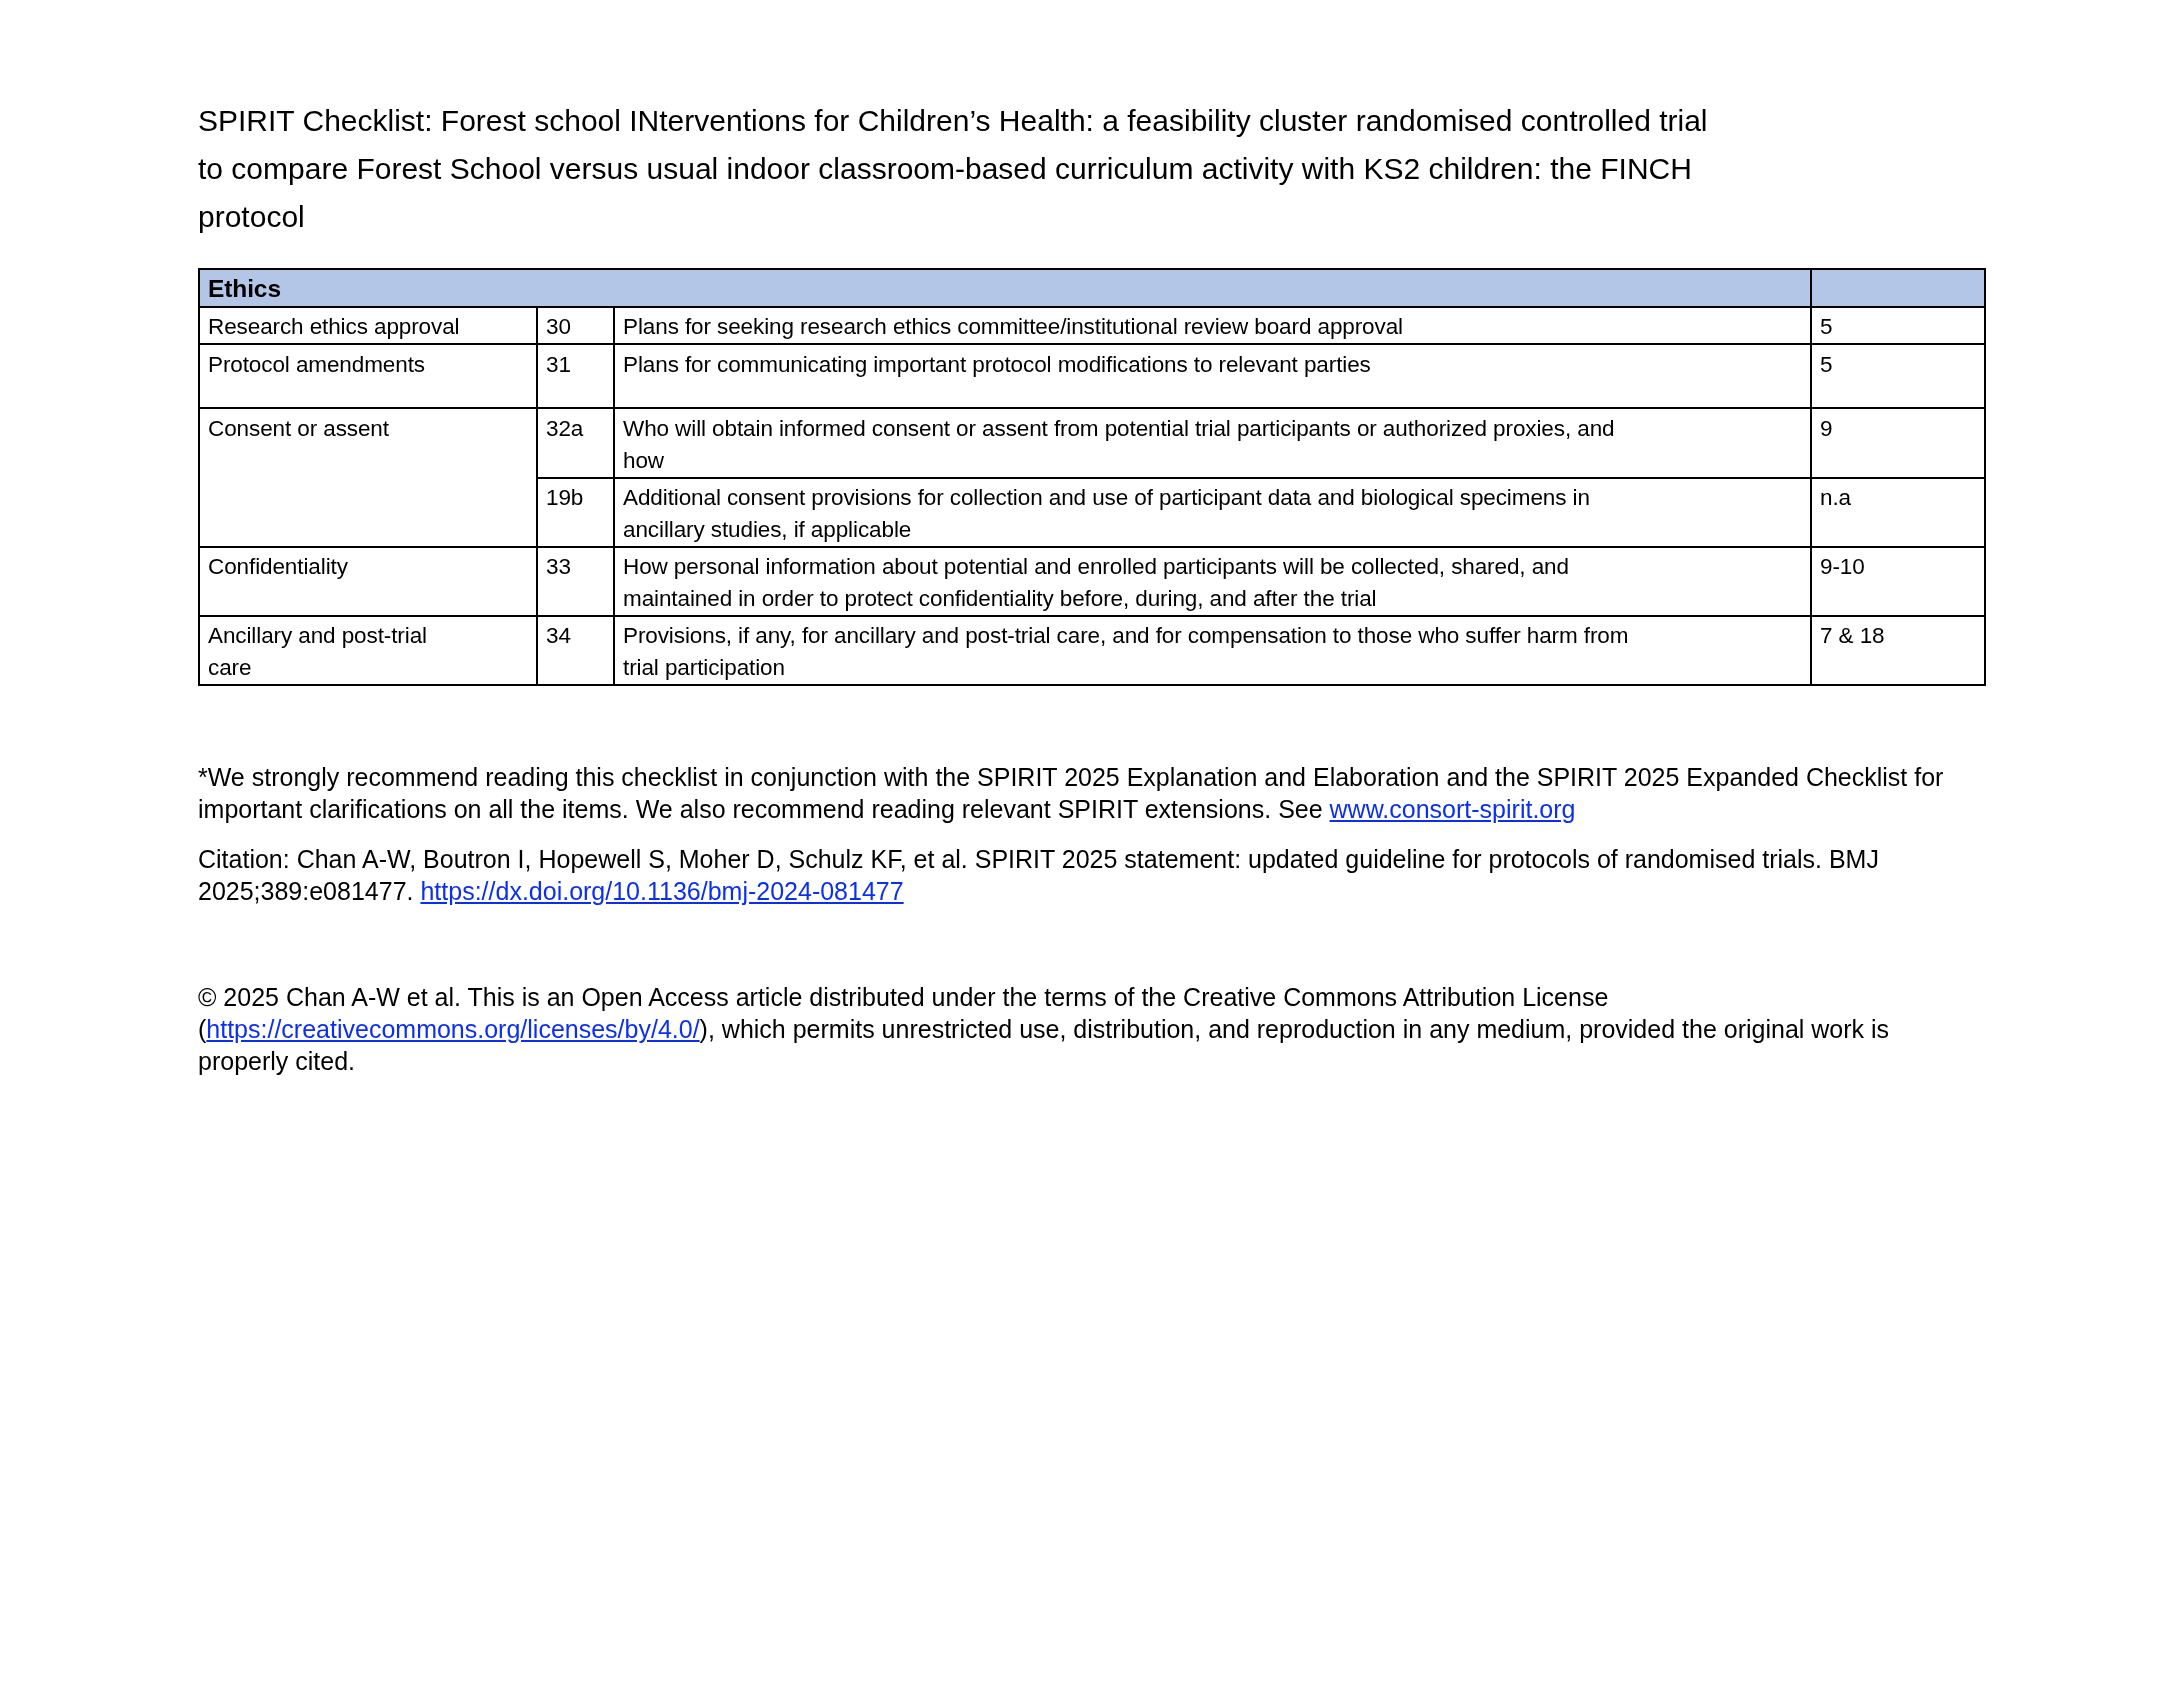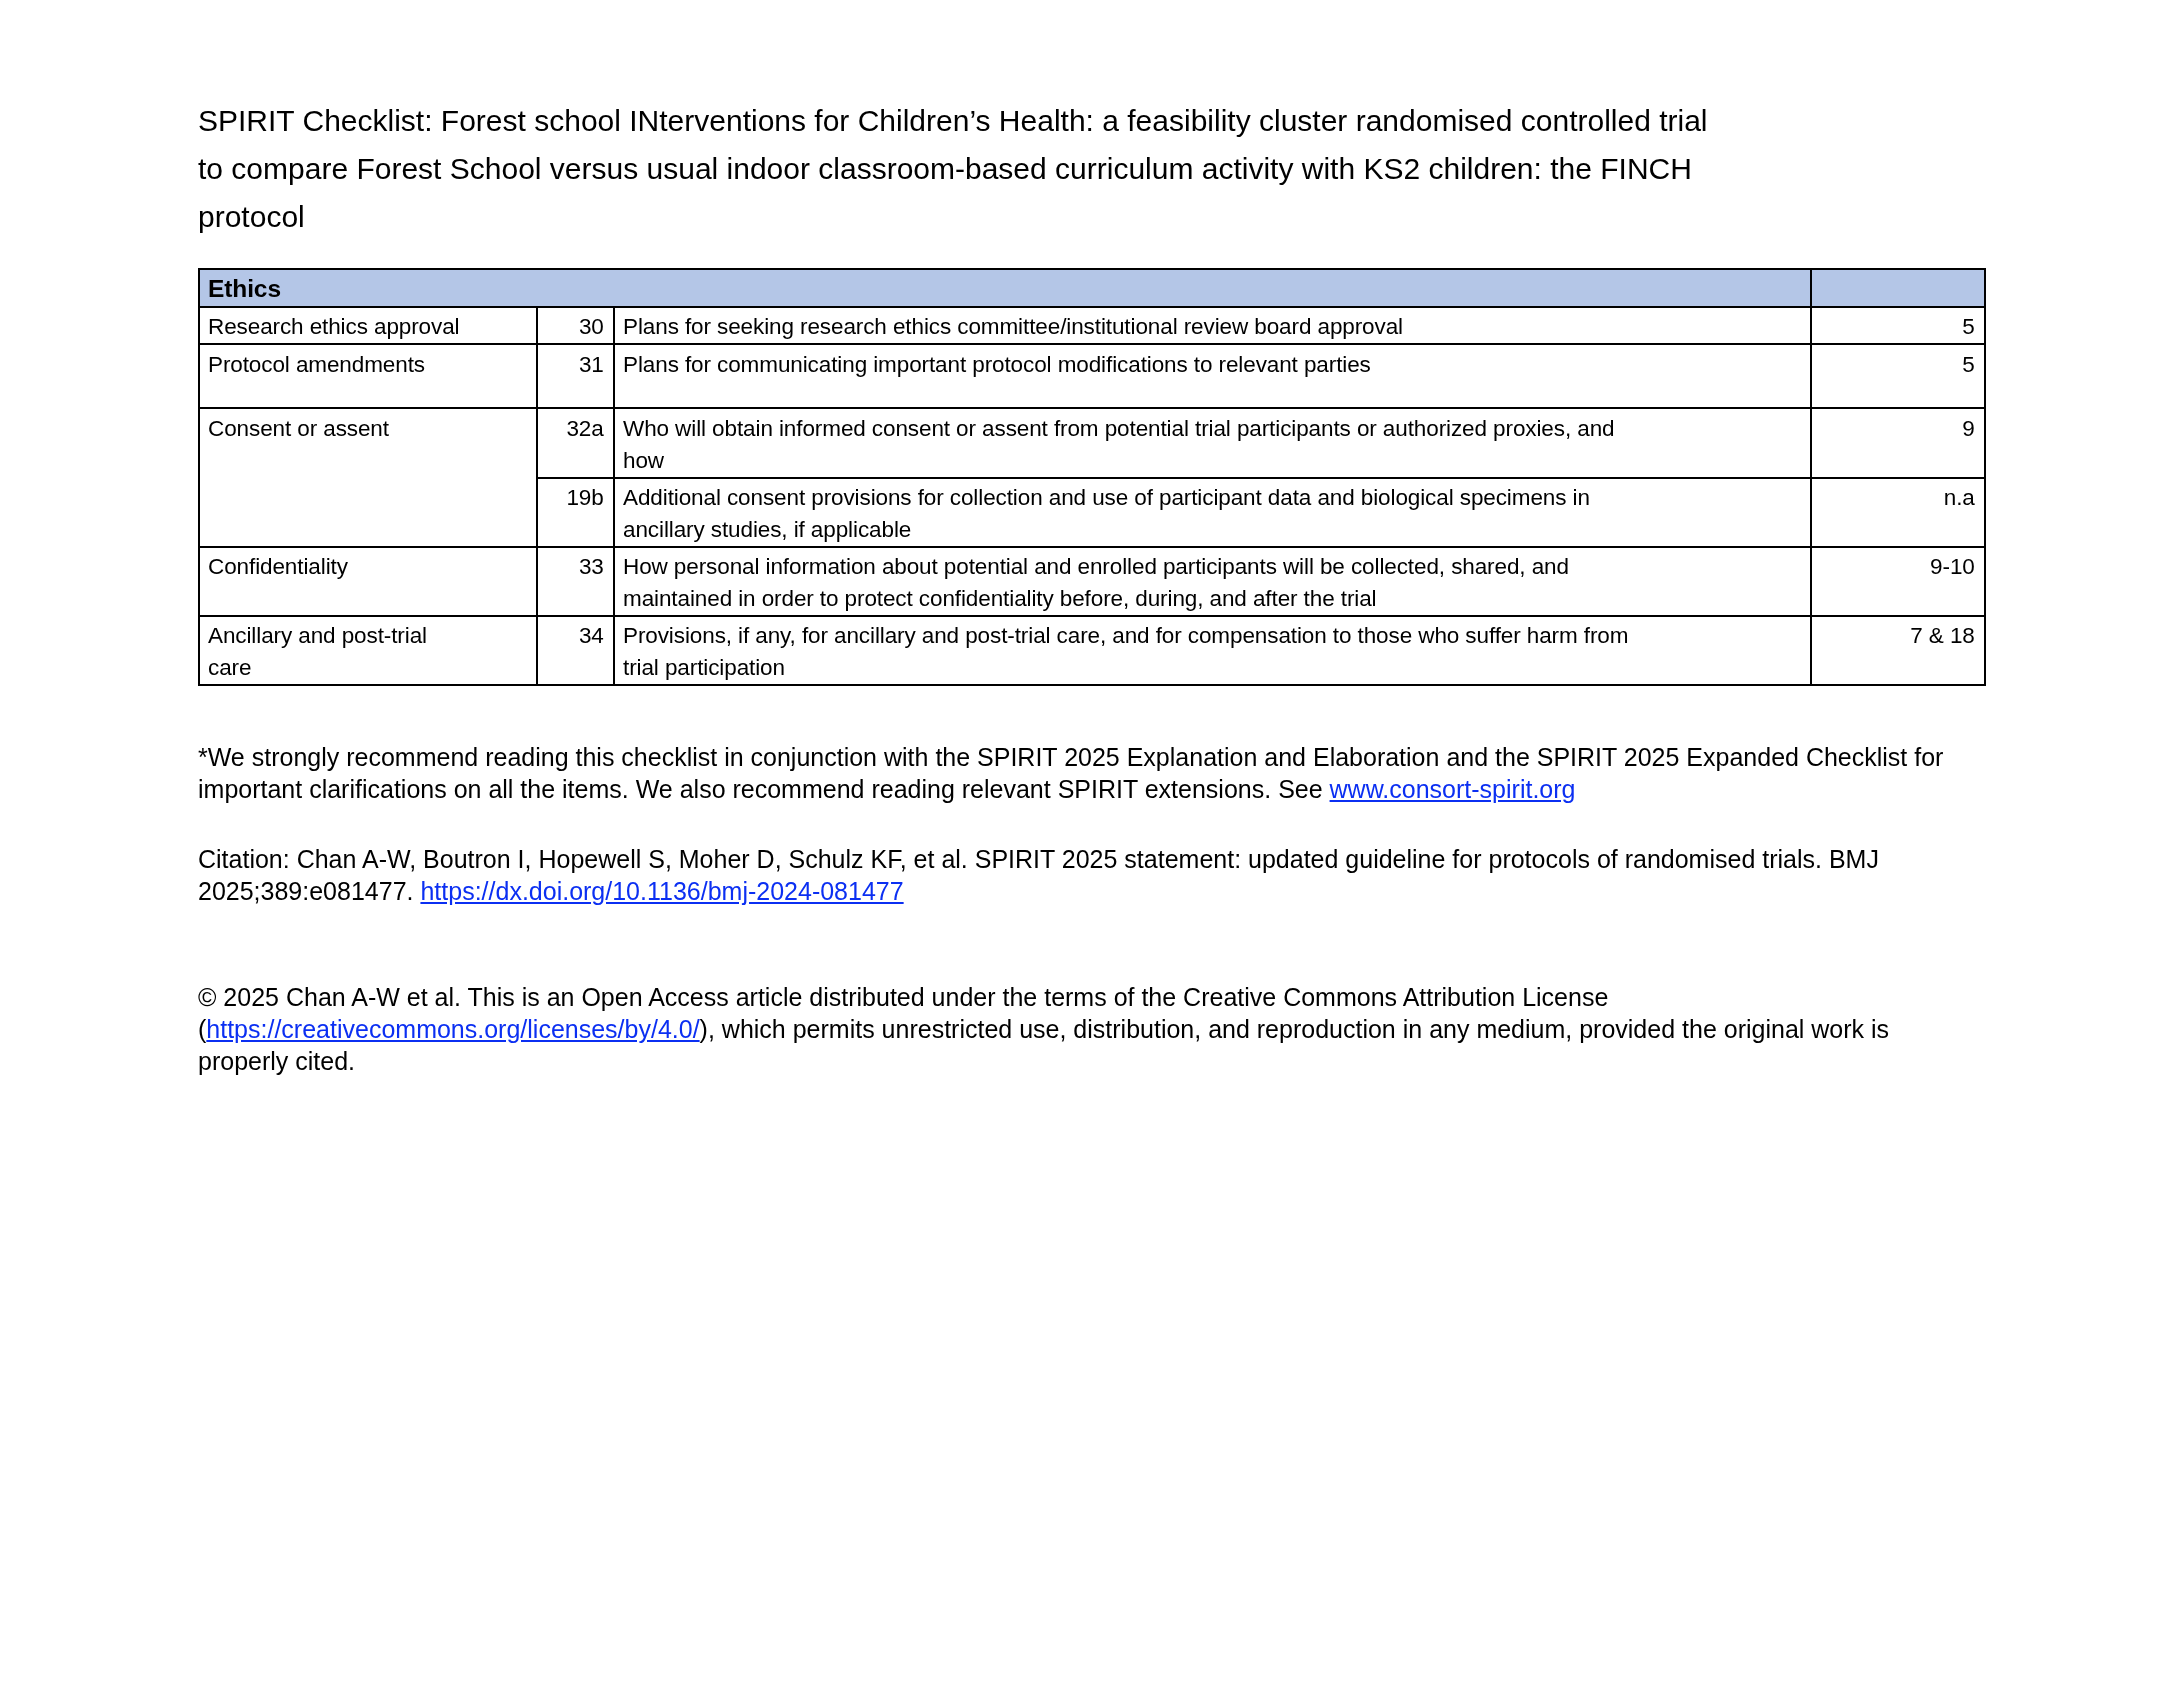--- a/index.html
+++ b/index.html
@@ -33,35 +33,35 @@
     overflow:hidden;
   }
   td.hcell{
     background:#b4c6e7;
     font-weight:bold;
     font-size:24.5px;
     vertical-align:middle;
     padding:0 0 0 9.3px;
   }
   td.num, td.pg{
-    text-align:right;
+    text-align:left;
     padding:3.3px 2.6px 0 2.6px;
     margin-left:24px;
   }
   .para{
     position:absolute;left:198px;width:1972px;
     font-size:25px;line-height:32px;
     white-space:pre-line;
   }
   .para a{
     color:#0b2ff2;
     text-decoration:underline;
     cursor:pointer;
   }
-  #footnote{top:716px;}
+  #footnote{top:736px;}
   #citation{top:818px;}
   #copyright{top:956px;}
   .footer{
     position:absolute;left:0;top:1559px;width:2120px;
     font-size:25px;line-height:32px;
     text-align:center;
   }
 </style>
 </head>
 <body>

